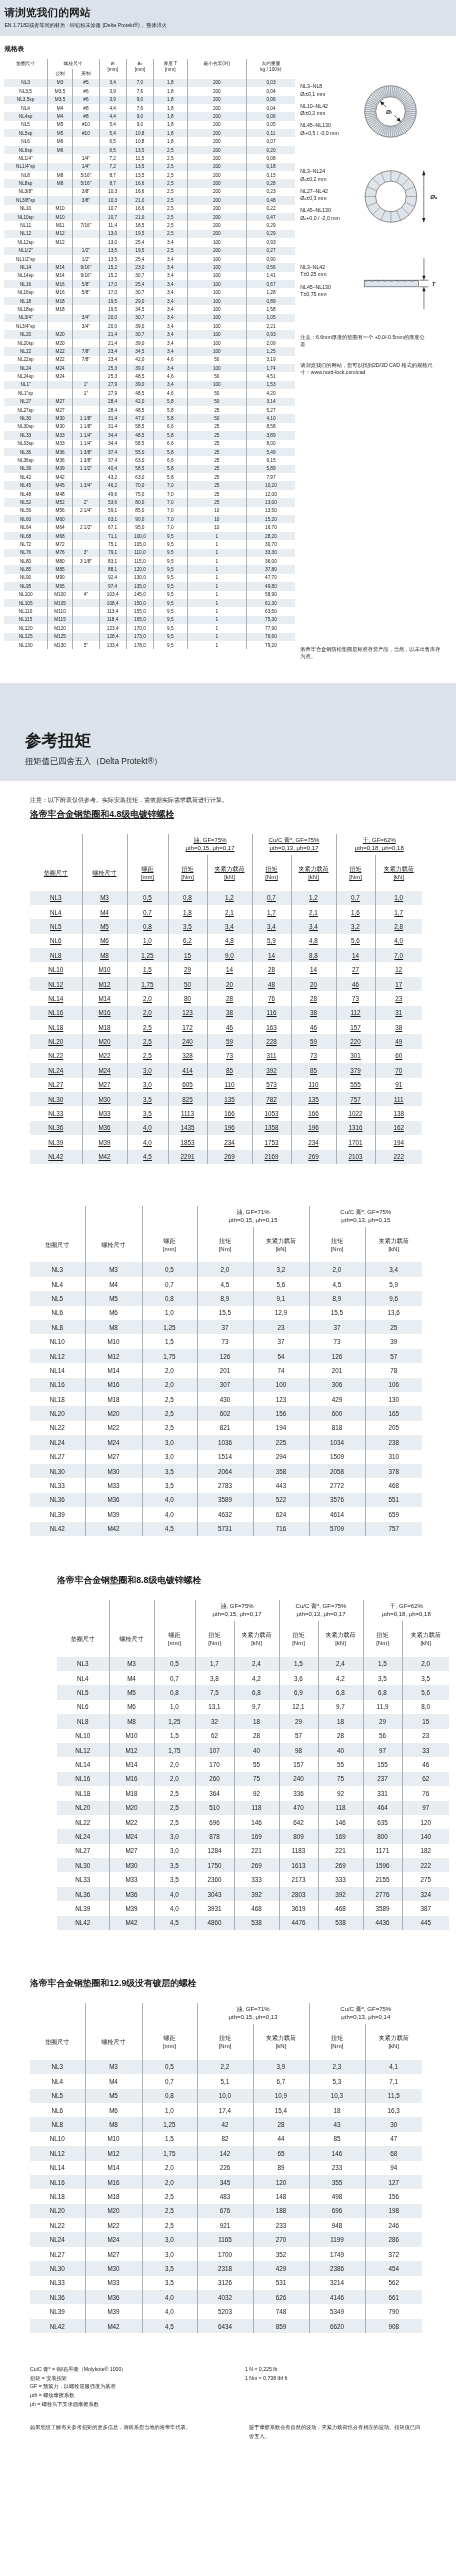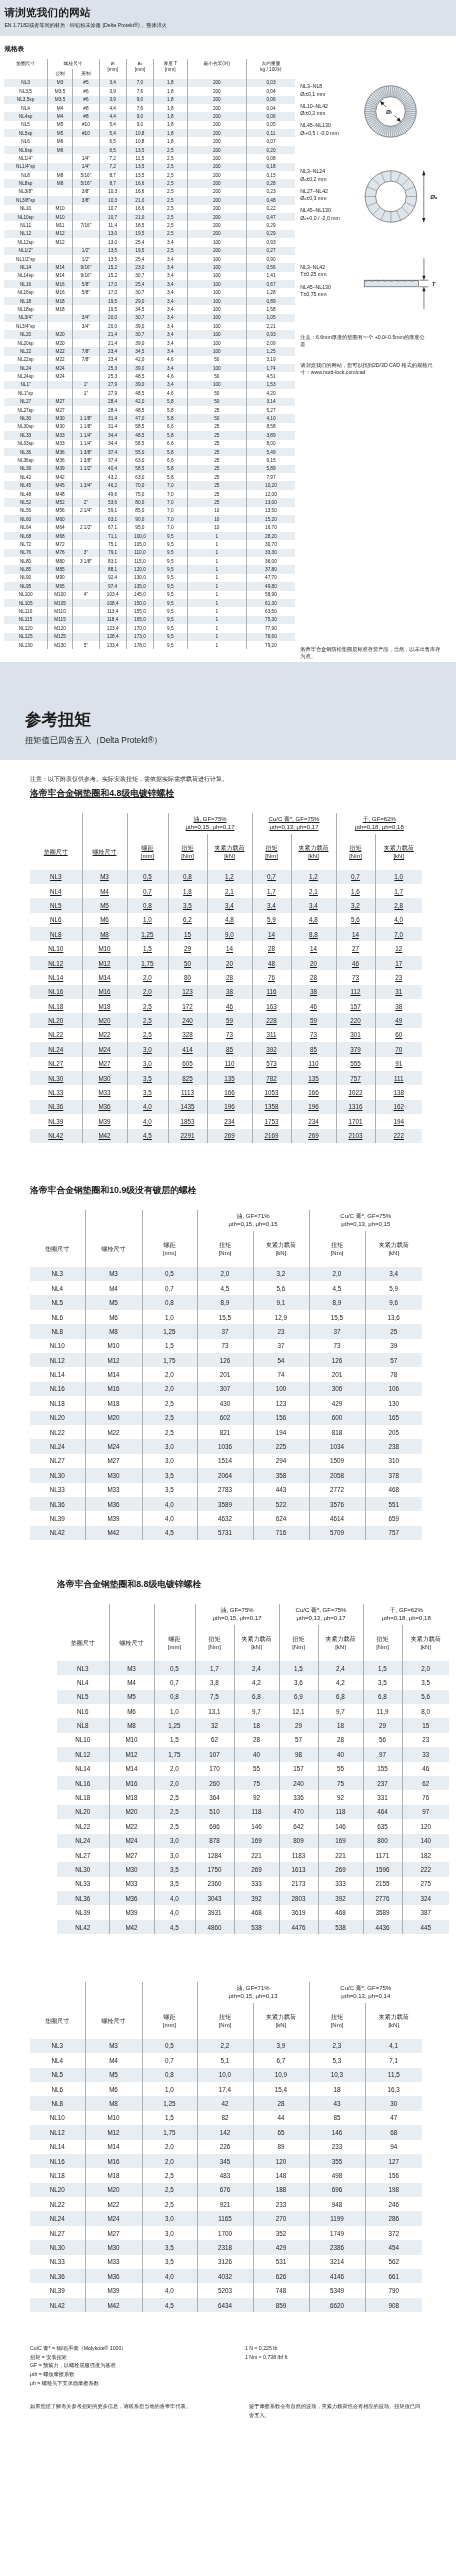--- a/index.html
+++ b/index.html
@@ -29,21 +29,21 @@
   .panel-stock{position:absolute;bottom:2.2px;left:0;width:144px;}
   .washer{stroke:#3a3f44;}
   .washer .ring{fill:#dde4ea;stroke:#3a3f44;stroke-width:1;}
   .washer .hole{fill:#fff;stroke:#3a3f44;stroke-width:1;}
   .washer line{stroke:#3a3f44;stroke-width:.6;}
   .washer .dim{stroke:#1d1d1d;stroke-width:1;}
   .washer .arrow{fill:#1d1d1d;stroke:none;}
   .washer text{font:italic bold 11px "Liberation Sans","DejaVu Sans",sans-serif;fill:#1d1d1d;stroke:none;}
   .washer .lblbg{fill:#fff;stroke:none;}
   
-  .banner2{padding:47px 5.5px 14.3px 25px;}
+  .banner2{margin-top:21px;padding:47px 5.5px 14.3px 25px;}
   .banner2 h2{margin:0;font-size:16.5px;font-weight:bold;}
   .banner2 .sub{margin-top:3.9px;font-size:8.3px;}
   .notice{margin:14.3px 0 0 30px;font-size:6px;}
   .tq-title{font-size:8.8px;font-weight:bold;margin:0 0 13.2px 30px;}
   #tt1{margin-top:4px;text-decoration:underline;}
   #tt2{margin-top:42px;}
   #tt3{margin-top:39px;margin-left:27px;}
   #tt4{margin-top:48px;}
   .tq{margin-left:30px;font-size:6.3px;}
   .tq th{font-weight:normal;font-size:6px;line-height:1.35;padding:1.7px 1.1px;text-align:center;}
@@ -1204,21 +1204,20 @@
           <td class="bl">2169</td>
           <td class="bl">269</td>
           <td class="bl">2103</td>
           <td class="bl">222</td>
         </tr>
       </tbody>
   </table>
 </section>
 
 <section id="tt2">
-  <h3 class="tq-title">洛帝牢合金钢垫圈和10.9级没有镀层的螺栓</h3>
   <table class="tq">
     <colgroup>
         <col style="width:55px">
         <col style="width:57px">
         <col style="width:55px">
         <col style="width:56px">
         <col style="width:56px">
         <col style="width:56px">
         <col style="width:57px">
       </colgroup>
@@ -1659,20 +1658,21 @@
           <td class="bl">4476</td>
           <td class="bl">538</td>
           <td class="bl">4436</td>
           <td class="bl">445</td>
         </tr>
       </tbody>
   </table>
 </section>
 
 <section id="tt4">
+  <h3 class="tq-title">洛帝牢合金钢垫圈和12.9级没有镀层的螺栓</h3>
   <table class="tq">
     <colgroup>
         <col style="width:55px">
         <col style="width:57px">
         <col style="width:55px">
         <col style="width:56px">
         <col style="width:56px">
         <col style="width:56px">
         <col style="width:57px">
       </colgroup>

